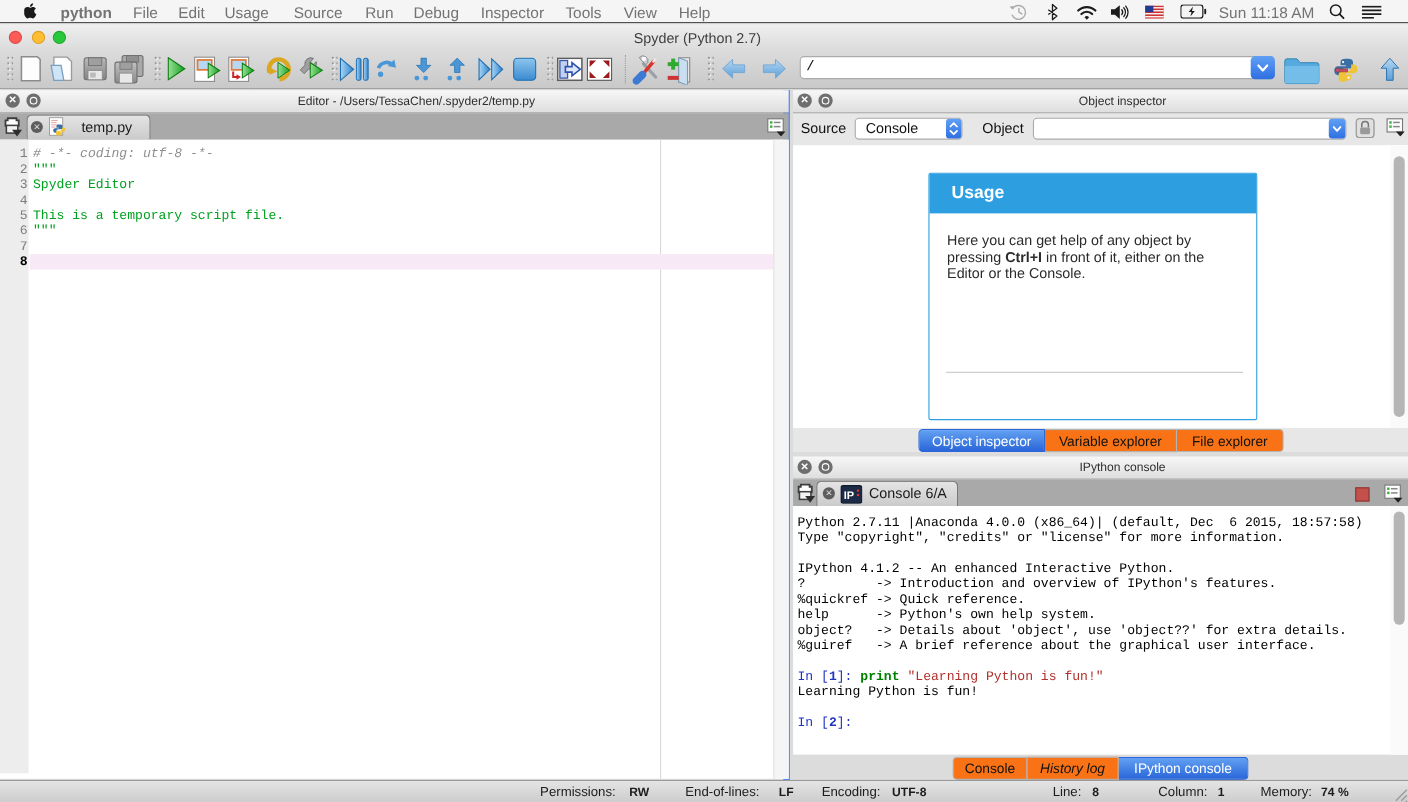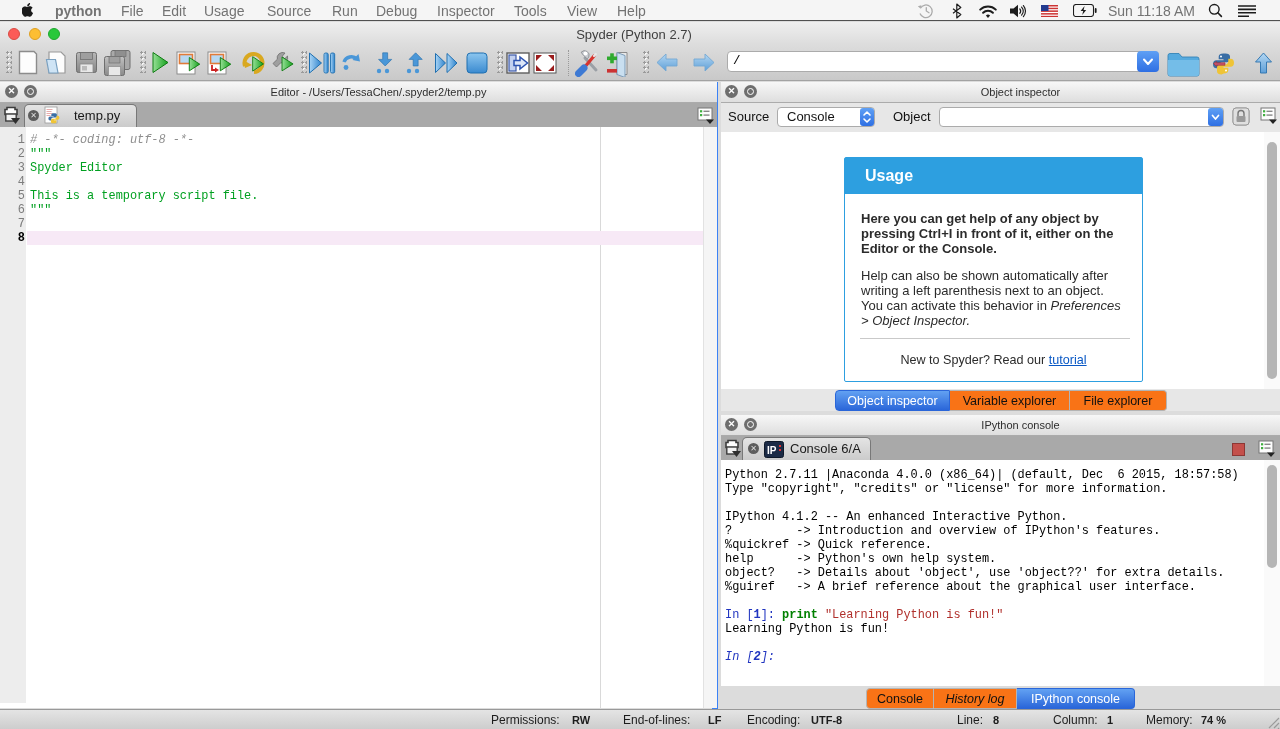--- a/index.html
+++ b/index.html
@@ -363,24 +363,22 @@
 </svg></span>
 
   <div class="abs" style="left:0;top:50px;width:559px;height:257px;background:#fff;">
     <div class="abs" style="left:543px;top:0;width:16px;height:257px;background:#fafafa;"></div>
     <div class="abs" style="left:546px;top:10px;width:10px;height:237px;background:#b5b5b5;border-radius:5px;"></div>
   </div>
 
   <div class="abs" style="left:123px;top:75px;width:299px;height:225px;border:1px solid #2d9fe0;border-radius:2px;background:#fff;">
     <div class="abs" style="left:0;top:0;width:297px;height:36px;background:#2d9fe0;"></div>
     <span class="abs" style="left:20px;top:9px;font-size:16px;font-weight:bold;color:#fff;">Usage</span>
-    <div class="abs" style="left:16px;top:53px;width:280px;font-size:13px;line-height:15px;color:#2b2b2b;white-space:nowrap;font-weight:bold;">Here you can get help of any object by<br>pressing <b>Ctrl+I</b> in front of it, either on the<br>Editor or the Console.</div>
-    <div class="abs" style="left:16px;top:110px;width:280px;font-size:13px;line-height:15px;color:#2b2b2b;white-space:nowrap;">Help can also be shown automatically after<br>writing a left parenthesis next to an object.<br>You can activate this behavior in <i>Preferences</i><br><i>&gt; Object Inspector.</i></div>
+    <div class="abs" style="left:16px;top:53px;width:280px;font-size:13px;line-height:15px;color:#2b2b2b;white-space:nowrap;">Here you can get help of any object by<br>pressing <b>Ctrl+I</b> in front of it, either on the<br>Editor or the Console.</div>
     <div class="abs" style="left:15px;top:180px;width:270px;height:1px;background:#c9c9c9;"></div>
-    <div class="abs" style="left:0;top:195px;width:297px;text-align:center;font-size:12.6px;color:#2b2b2b;">New to Spyder? Read our <a style="color:#0958c5;text-decoration:underline;">tutorial</a></div>
   </div>
 </div>
 <div class="btabs" style="left:835px;top:390px;">
   <div class="btab sel" style="width:115px;">Object inspector</div>
   <div class="btab" style="width:120px;">Variable explorer</div>
   <div class="btab" style="width:97px;">File explorer</div>
 </div>
 
 <div id="ipycon" class="abs" style="left:721px;top:415px;width:559px;height:271px;">
   <div class="phdr abs" style="left:0;top:0;width:559px;">
@@ -420,21 +418,21 @@
 IPython 4.1.2 -- An enhanced Interactive Python.
 ?         -&gt; Introduction and overview of IPython's features.
 %quickref -&gt; Quick reference.
 help      -&gt; Python's own help system.
 object?   -&gt; Details about 'object', use 'object??' for extra details.
 %guiref   -&gt; A brief reference about the graphical user interface.
 
 <span style="color:#2135c0;">In [<b>1</b>]: </span><b style="color:#008000;">print</b> <span style="color:#b0302c;">"Learning Python is fun!"</span>
 Learning Python is fun!
 
-<span style="color:#2135c0;font-style:italic;">In [<b>2</b>]: </span></div>
+<span style="color:#2135c0;">In [<b>2</b>]: </span></div>
     <div class="abs" style="left:543px;top:0;width:16px;height:226px;background:#fafafa;"></div>
     <div class="abs" style="left:546px;top:5px;width:10px;height:103px;background:#b5b5b5;border-radius:5px;"></div>
   </div>
 </div>
 <div class="btabs" style="left:866px;top:688px;">
   <div class="btab" style="width:68px;">Console</div>
   <div class="btab" style="width:83px;font-style:italic;">History log</div>
   <div class="btab sel" style="width:118px;">IPython console</div>
 </div>
 

